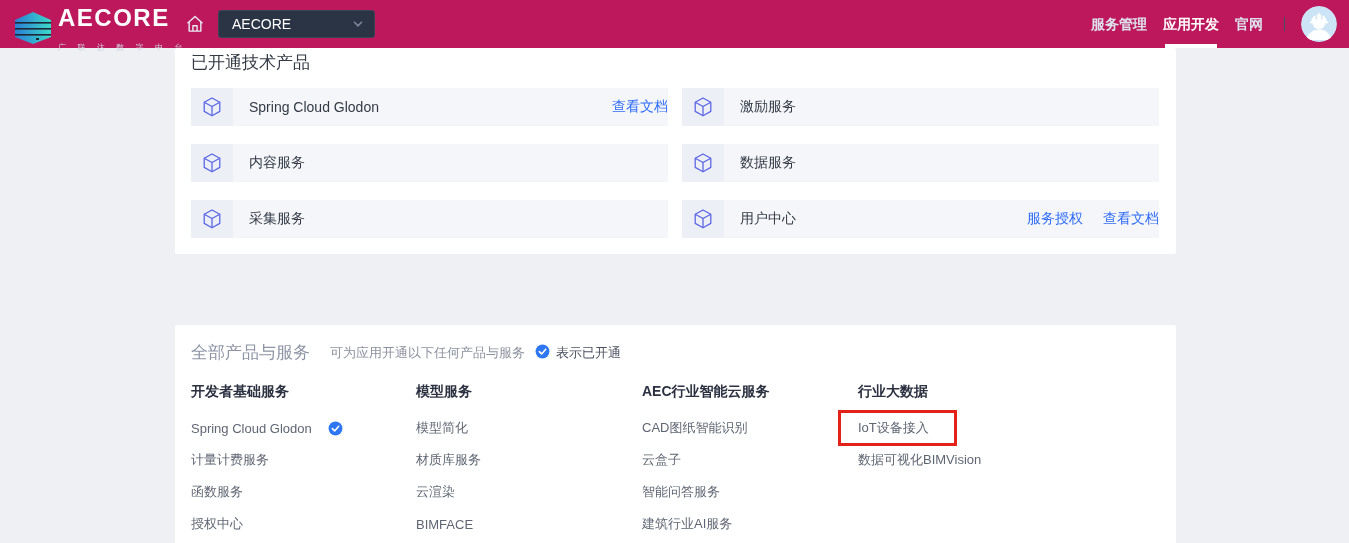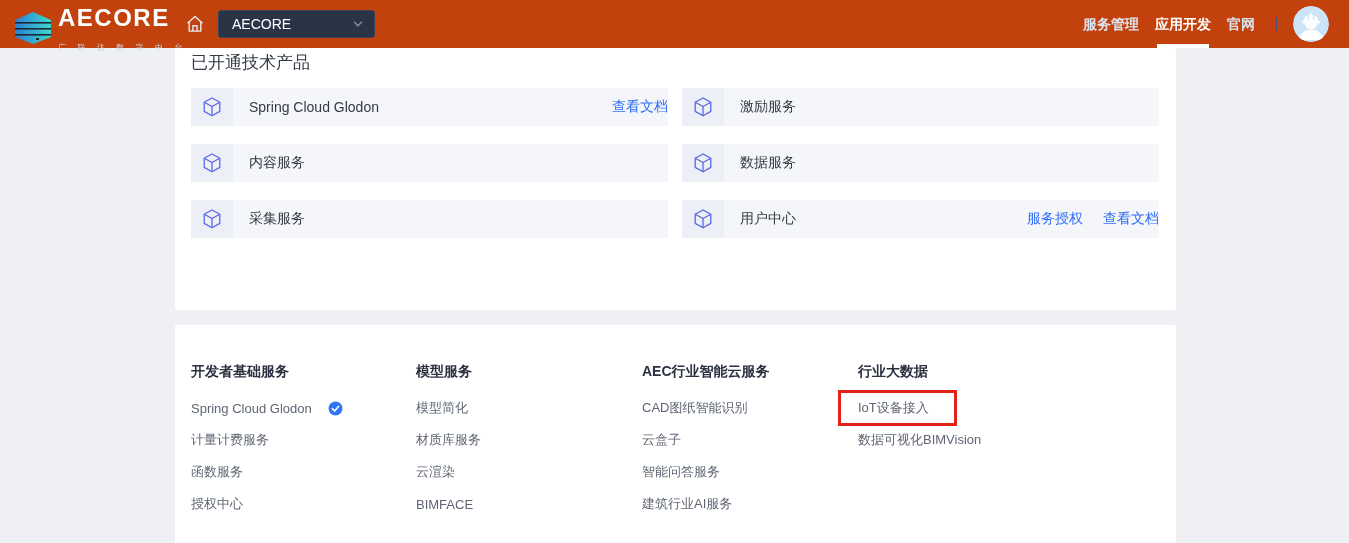--- a/index.html
+++ b/index.html
@@ -3,43 +3,43 @@
 <meta charset="utf-8">
 <style>
   * { margin:0; padding:0; box-sizing:border-box; }
   body { background:#dfe2e8; }
   #app {
     position:relative; width:1349px; height:543px; overflow:hidden;
     background:#eef0f4;
     font-family:"Liberation Sans","DejaVu Sans",sans-serif;
   }
   
-  .navbar { position:absolute; top:0; left:0; width:1349px; height:48px; background:#c2410c; }
+  .navbar { position:absolute; top:0; left:0; width:1349px; height:48px; background:#be185d; }
   .logo { position:absolute; left:13px; top:7px; display:flex; align-items:center; cursor:pointer; }
   .logo-text { margin-left:5px; }
   .logo-title { font-size:24px; font-weight:bold; color:#ffffff; letter-spacing:1.5px; line-height:22px; }
   .logo-sub { font-size:8px; color:#ccd3e2; letter-spacing:4.6px; margin-top:13px; white-space:nowrap; }
   .home-btn { position:absolute; left:184px; top:13px; width:22px; height:22px; cursor:pointer; display:flex; align-items:center; justify-content:center; }
   .app-select {
     position:absolute; left:218px; top:10px; width:157px; height:28px;
     background:#2b3445; border:1px solid #3a4459; border-radius:3px;
     display:flex; align-items:center; padding:0 10px 0 13px;
     color:#ffffff; font-size:14px; cursor:pointer;
   }
   .app-select .chevron { margin-left:auto; display:flex; }
-  .nav-right { position:absolute; right:0; top:0; height:48px; display:flex; align-items:center; padding-right:20px; }
+  .nav-right { position:absolute; right:0; top:0; height:48px; display:flex; align-items:center; padding-right:12px; }
   .nav-item { position:relative; height:48px; line-height:48px; color:#dde3ee; font-size:14px; font-weight:700; margin:0 8px; cursor:pointer; white-space:nowrap; }
   .nav-item.active { color:#ffffff; }
   .nav-item.active::after { content:""; position:absolute; left:2px; right:2px; bottom:0; height:4px; background:#ffffff; }
   .nav-divider { width:1px; height:14px; background:#46506a; margin:0 11px 0 13px; }
   .avatar { width:36px; height:36px; border-radius:50%; overflow:hidden; margin-left:5px; cursor:pointer; flex:none; }
 
   
   .card { position:absolute; left:175px; width:1001px; background:#ffffff; border-radius:2px; }
-  .card1 { top:48px; height:262px; padding:5px 16px 16px 16px; }
+  .card1 { top:48px; height:206px; padding:5px 16px 16px 16px; }
   .card2 { top:325px; height:240px; padding:18px 16px 0 16px; }
 
   .card1-title { font-size:17px; line-height:20px; color:#333a45; font-weight:500; }
 
   .prod-grid { margin-top:15px; display:grid; grid-template-columns:477px 477px; column-gap:14px; row-gap:18px; }
   .prow { height:38px; background:#f5f6fa; display:flex; align-items:center; }
   .picon { width:42px; height:38px; flex:none; background:#edeff7; display:flex; align-items:center; justify-content:center; }
   .pname { margin-left:16px; font-size:14px; color:#333a45; }
   .plinks { margin-left:auto; display:flex; gap:20px; }
   .plink { font-size:14px; color:#2e6cf5; text-decoration:none; cursor:pointer; white-space:nowrap; }
@@ -199,20 +199,33 @@
         <span class="plinks">
           <a class="plink">服务授权</a>
           <a class="plink">查看文档</a>
         </span>
       </div>
 
     </div>
   </div>
 
   <div class="card card2">
+    <div class="card2-head">
+      <span class="card2-title">全部产品与服务</span>
+      <span class="card2-sub">可为应用开通以下任何产品与服务</span>
+      <span class="legend">
+        <span>
+          <svg width="15" height="15" viewBox="0 0 16 16">
+            <circle cx="8" cy="8" r="7.4" fill="#2f77f2"></circle>
+            <path d="M4.6 8.2 L7.1 10.6 L11.4 5.7" fill="none" stroke="#ffffff" stroke-width="1.7" stroke-linecap="round" stroke-linejoin="round"></path>
+          </svg>
+        </span>
+        <span class="legend-label">表示已开通</span>
+      </span>
+    </div>
 
     <div class="cols">
 
       <div class="col col-w1">
         <div class="col-header">开发者基础服务</div>
         <div class="col-items">
           <div class="col-item">
             <span>Spring Cloud Glodon</span>
             <span class="item-check">
               <svg width="15" height="15" viewBox="0 0 16 16">

